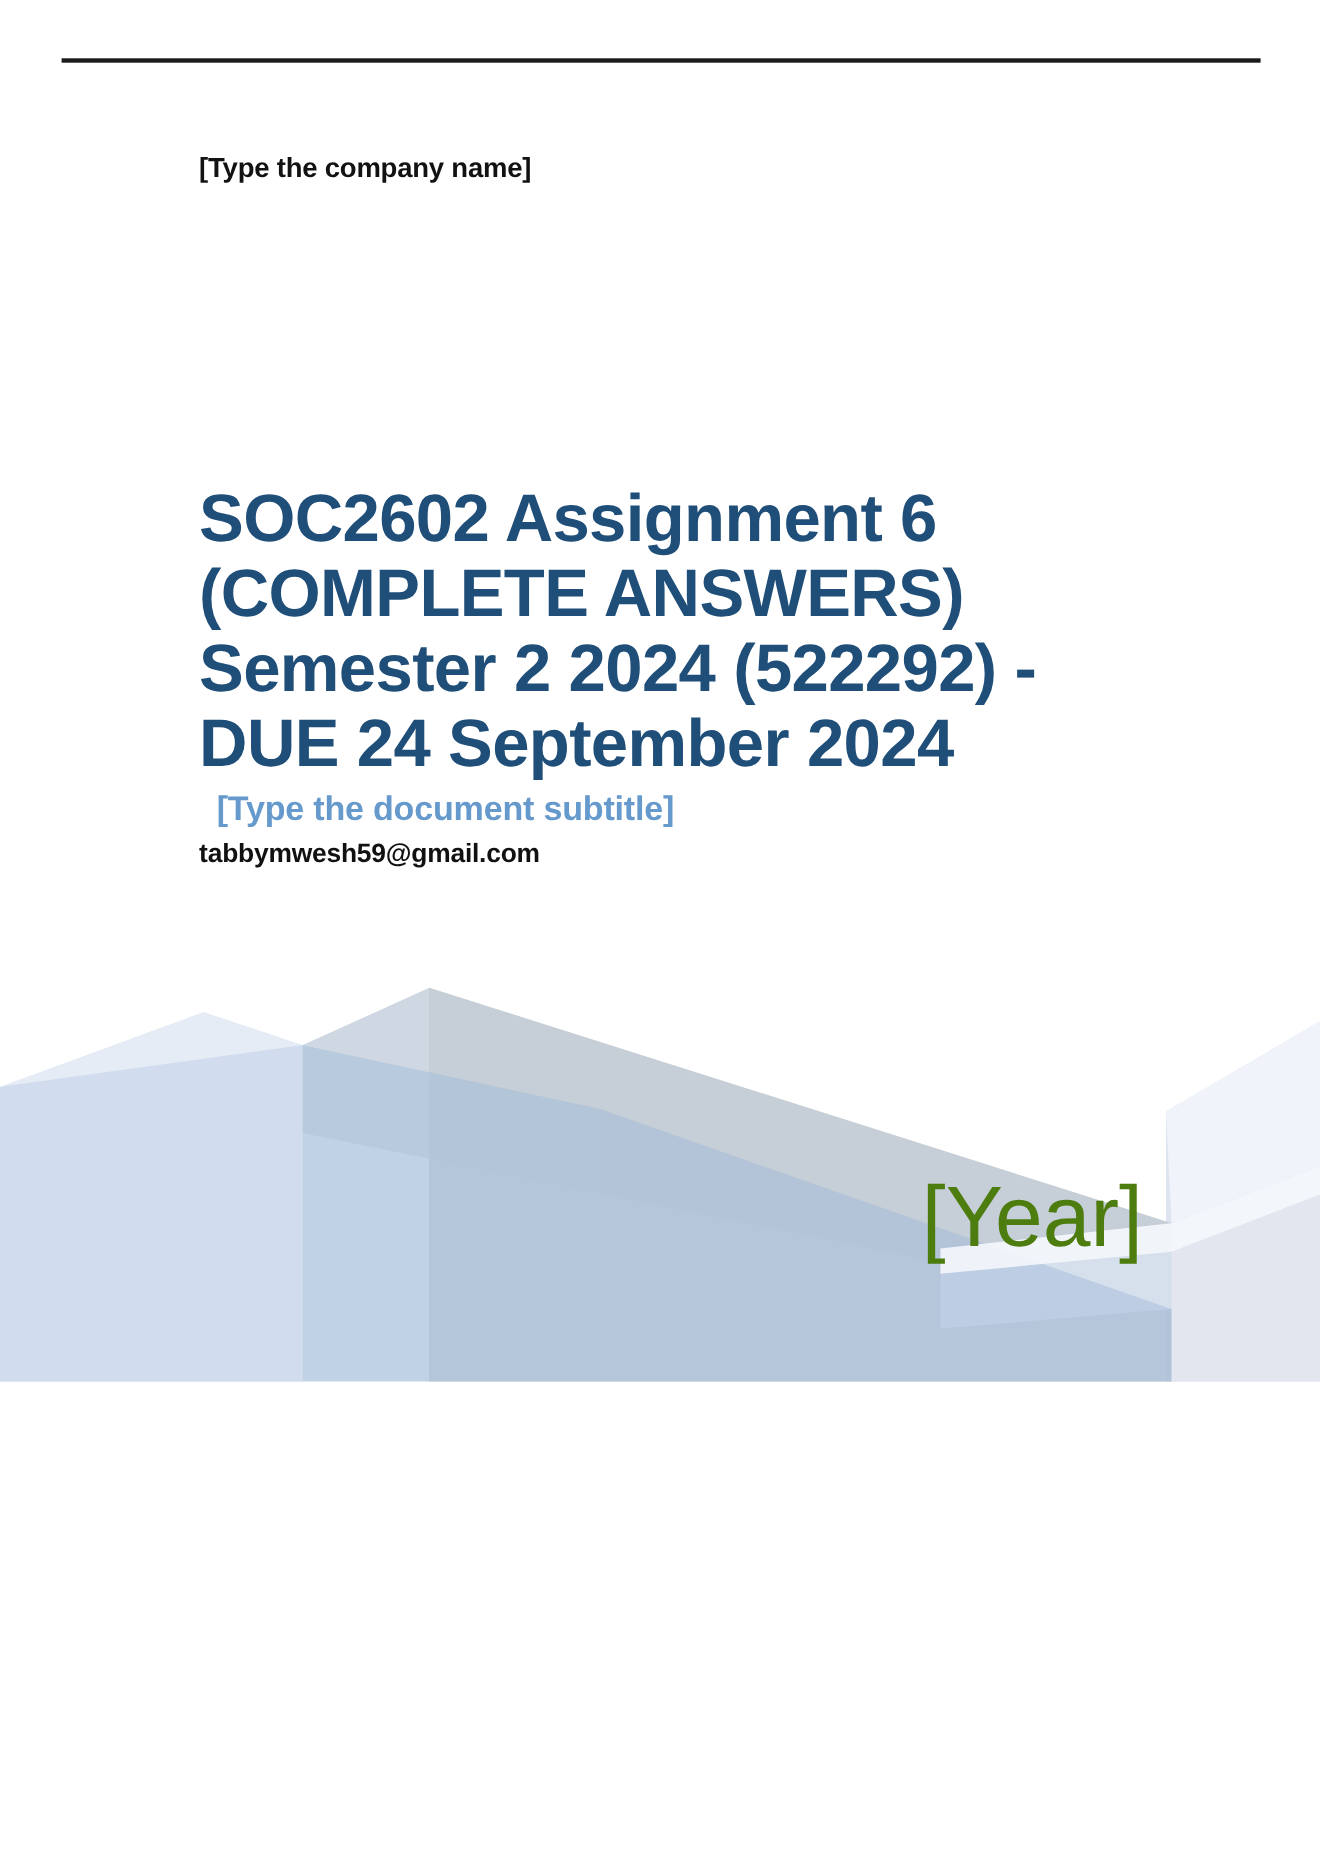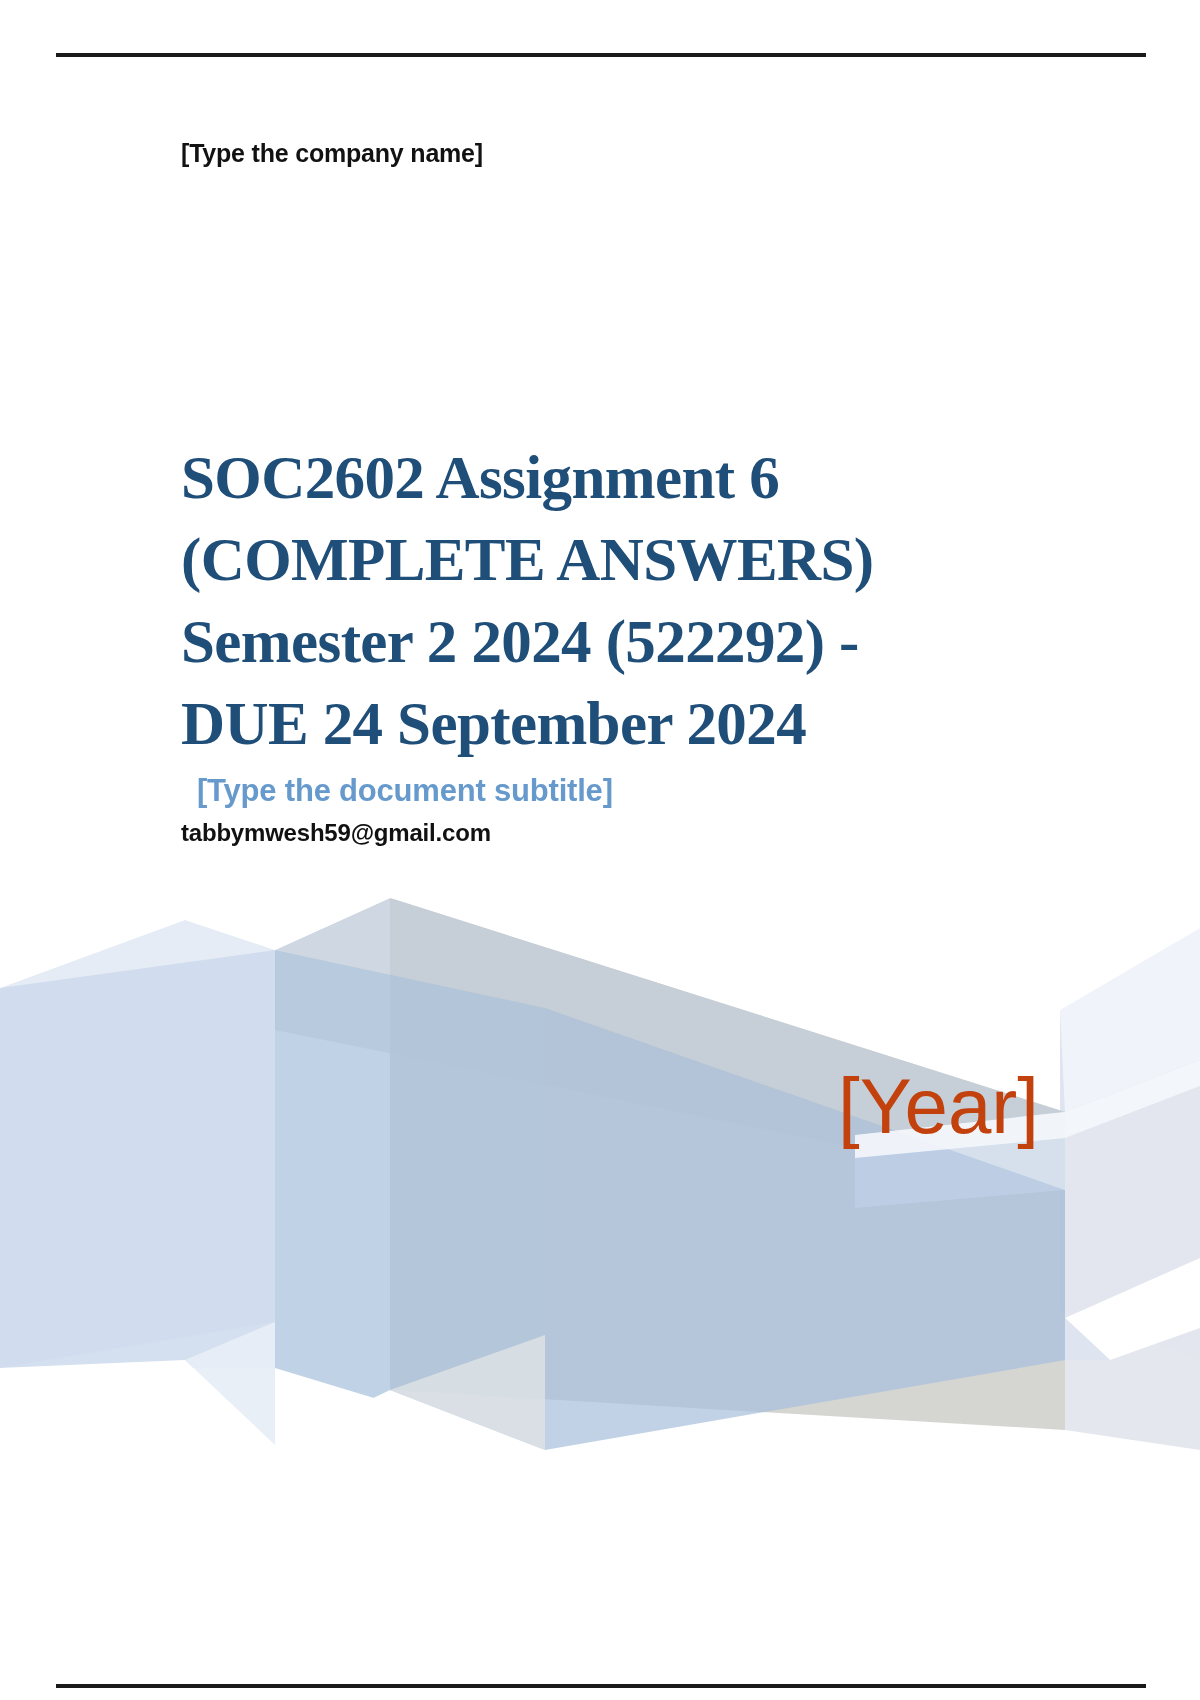--- a/index.html
+++ b/index.html
@@ -10,21 +10,21 @@
   body {
     width: 1200px;
     height: 1700px;
     font-family: "Liberation Sans", sans-serif;
     -webkit-font-smoothing: antialiased;
   }
 
   .page {
     position: relative;
     width: 1200px;
-    height: 1700px;
+    height: 1256px;
     background: #ffffff;
     overflow: hidden;
   }
 
   
   .rule {
     position: absolute;
     left: 56px;
     width: 1090px;
     height: 4px;
@@ -47,26 +47,25 @@
 
   
   .title-block {
     position: absolute;
     left: 181px;
     top: 437px;
     width: 790px;
   }
   .doc-title {
     font-size: 61px;
-    line-height: 82px;
+    line-height: 68px;
     font-weight: bold;
     color: #1F4E79;
     letter-spacing: -0.6px;
     margin: 0;
-    font-family: Liberation Serif, serif;
   }
   .doc-subtitle {
     font-size: 31px;
     line-height: 40px;
     font-weight: bold;
     color: #6699CC;
     letter-spacing: -0.2px;
     margin: 6px 0 0 16px;
   }
   .doc-author {
@@ -93,21 +92,21 @@
   }
 
   
   .year-text {
     position: absolute;
     left: 838px;
     top: 1063px;
     font-size: 78px;
     line-height: 86px;
     font-weight: normal;
-    color: #c2410c;
+    color: #4d7c0f;
     letter-spacing: 0px;
     white-space: nowrap;
   }
 </style>
 </head>
 <body>
 
 <div class="page">
 
   <div class="rule top"></div>

